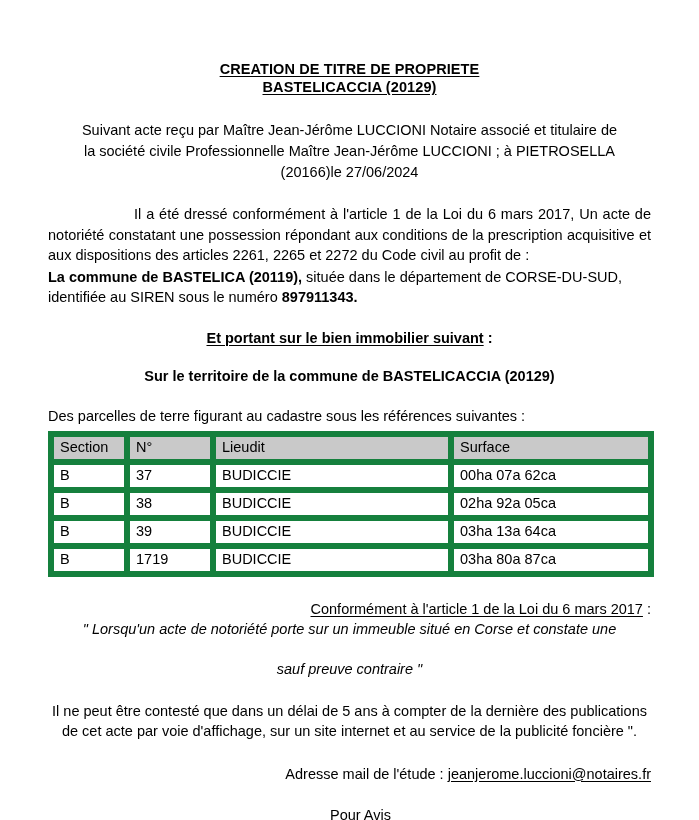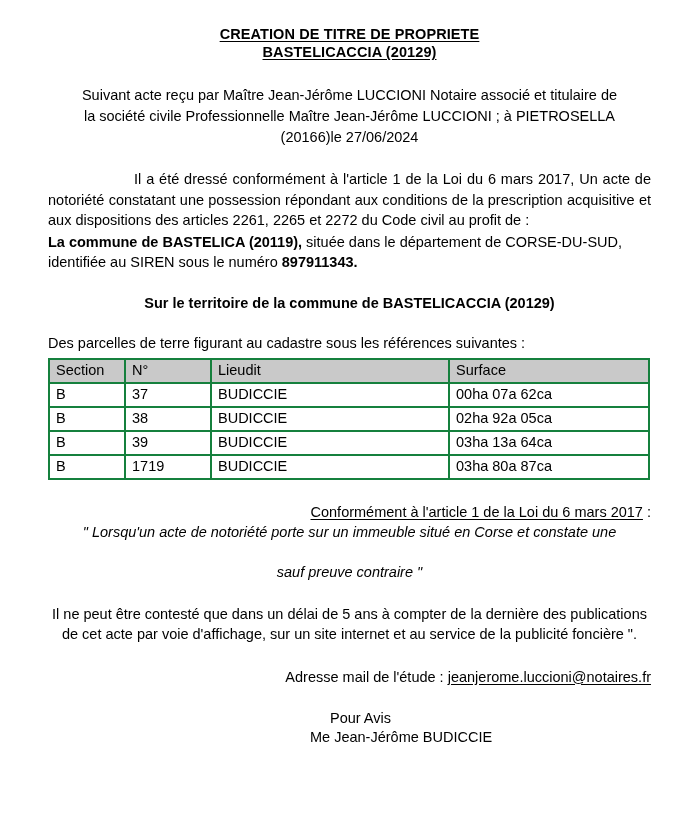--- a/index.html
+++ b/index.html
@@ -23,21 +23,21 @@
     position: relative;
   }
 
   
   .doc-title {
     text-align: center;
     font-weight: bold;
     font-size: 14.5px;
     line-height: 18px;
     letter-spacing: 0.1px;
-    padding-top: 25px;
+    padding-top: 60px;
   }
   .doc-title .line {
     display: block;
   }
   .doc-title .u {
     text-decoration: underline;
     text-underline-offset: 1.5px;
   }
   .bold { font-weight: bold; }
   .u { text-decoration: underline; text-underline-offset: 1.5px; }
@@ -92,21 +92,21 @@
   
   table.parcels {
     margin-top: 5px;
     border-collapse: collapse;
     width: 600px;
     font-size: 14.5px;
     table-layout: fixed;
   }
   table.parcels th,
   table.parcels td {
-    border: 2px solid #15803d;
+    border: 6px solid #15803d;
     padding: 1px 0 2px 6px;
     text-align: left;
     font-weight: normal;
     height: 19px;
     line-height: 19px;
     vertical-align: middle;
     white-space: nowrap;
     overflow: hidden;
   }
   table.parcels thead th {
@@ -177,20 +177,23 @@
 
   <div class="block-dresse">
     <span class="indent"></span><span>Il a été dressé conformément à l'article 1 de la Loi du 6 mars 2017,</span>
     <span>Un acte de notoriété constatant une possession répondant aux conditions de la prescription acquisitive et aux dispositions des articles 2261, 2265 et 2272 du Code civil au profit de :</span>
   </div>
 
   <div class="block-commune">
     <span class="bold">La commune de BASTELICA (20119),</span><span> située dans le département de CORSE-DU-SUD, identifiée au SIREN sous le numéro </span><span class="bold">897911343.</span>
   </div>
 
+  <div class="head-portant">
+    <span class="u">Et portant sur le bien immobilier suivant</span><span> :</span>
+  </div>
 
   <div class="head-territoire">
     <span>Sur le territoire de la commune de BASTELICACCIA (20129)</span>
   </div>
 
   <div class="table-intro">Des parcelles de terre figurant au cadastre sous les références suivantes :</div>
 
   <table class="parcels">
     <colgroup>
       <col class="c-section">

